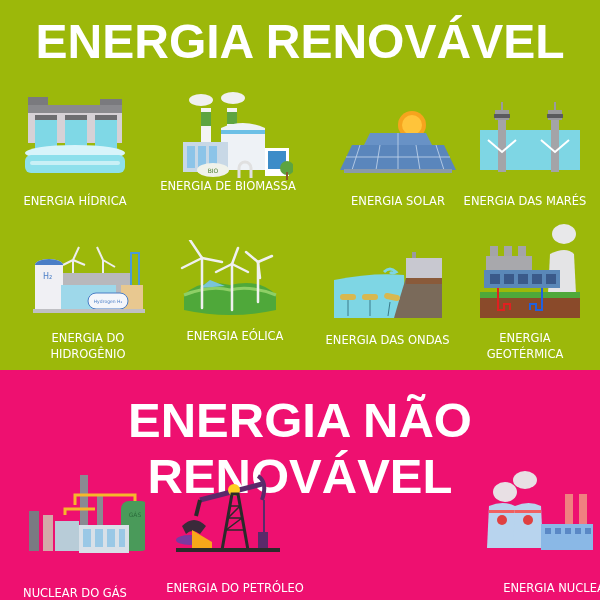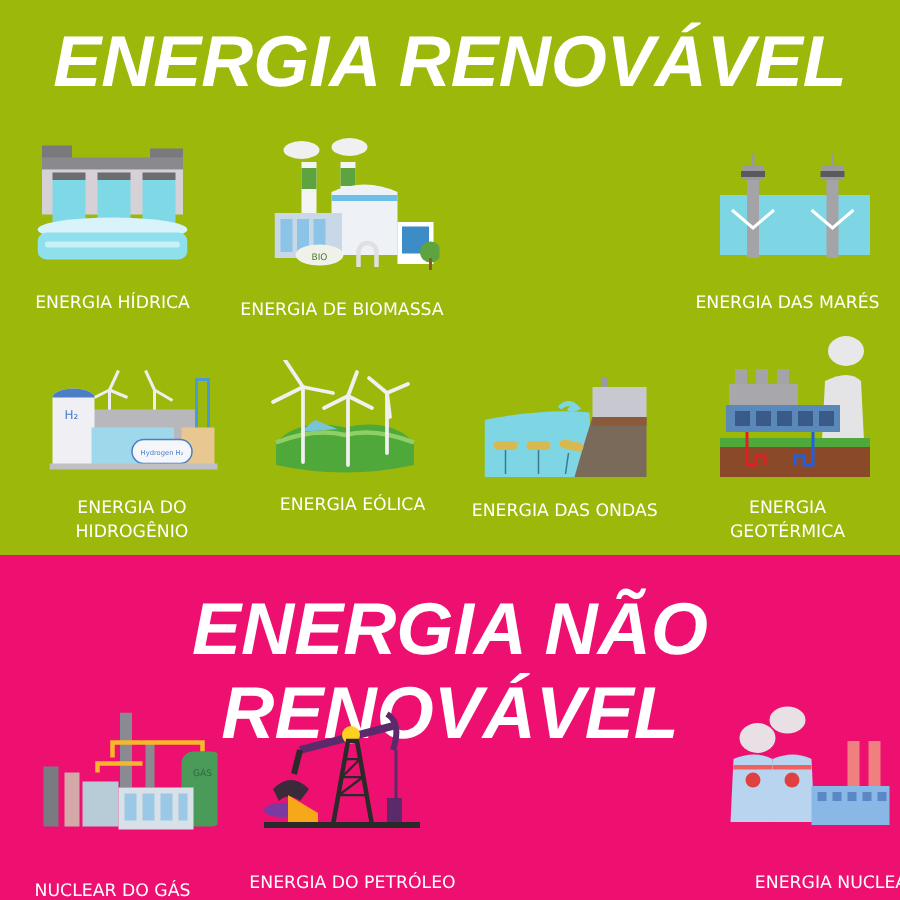--- a/index.html
+++ b/index.html
@@ -5,21 +5,20 @@
   * { margin: 0; padding: 0; box-sizing: border-box; }
   html, body { width: 600px; height: 600px; overflow: hidden; }
   body { font-family: "Liberation Sans", sans-serif; }
   .section { position: relative; width: 600px; }
   .section.green { height: 370px; background: #9cb80a; }
   .section.pink { height: 230px; background: #ee1070; }
   .heading {
     position: absolute; left: 0; width: 600px; text-align: center;
     color: #ffffff; font-weight: bold; letter-spacing: 0px;
     font-family: "Liberation Sans", sans-serif;
-    font-style: italic;
   }
   .green .heading { top: 14px; font-size: 48px; }
   .pink .heading { top: 22px; font-size: 49px; }
   .tile { position: absolute; width: 150px; text-align: center; }
   .tile svg { display: block; margin: 0 auto; }
   .label {
     position: absolute; left: 0; width: 150px; text-align: center;
     color: #ffffff; font-size: 11.5px; line-height: 16px;
     font-family: "DejaVu Sans", sans-serif;
   }
@@ -64,23 +63,41 @@
       <rect x="15" y="56" width="8" height="22" fill="#8cc4e8"></rect>
       <rect x="26" y="56" width="8" height="22" fill="#8cc4e8"></rect>
       <rect x="82" y="58" width="24" height="28" fill="#ffffff"></rect>
       <rect x="85" y="61" width="18" height="18" fill="#3c8cc8"></rect>
       <ellipse cx="30" cy="80" rx="16" ry="7" fill="#f0f2ea"></ellipse>
       <text x="30" y="83" font-size="6" fill="#4a7a2a" text-anchor="middle" font-family="DejaVu Sans, sans-serif">BIO</text>
       <path d="M56 88 v-10 a6 6 0 0 1 12 0 v10" stroke="#e0e0e0" stroke-width="3" fill="none"></path>
       <circle cx="104" cy="78" r="7" fill="#5da440"></circle>
       <rect x="103" y="82" width="2" height="8" fill="#8a5a2a"></rect>
     </svg>
-    <div class="label" style="top:108px;width:150px;left:-10px;">ENERGIA DE BIOMASSA</div>
-  </div>
-
+    <div class="label" style="top:88px;width:150px;left:-10px;">ENERGIA DE BIOMASSA</div>
+  </div>
+
+  <div class="tile" style="left:323px;top:105px;height:110px;">
+    <svg width="116" height="70" viewBox="0 0 116 70">
+      <circle cx="72" cy="20" r="14" fill="#f6a41e"></circle>
+      <circle cx="72" cy="20" r="10" fill="#ffc43a"></circle>
+      <polygon points="12,40 104,40 116,65 0,65" fill="#5a86bc"></polygon>
+      <polygon points="30,28 86,28 92,40 24,40" fill="#6892c6"></polygon>
+      <g stroke="#c6d8ee" stroke-width="0.8">
+        <line x1="20" y1="40" x2="12" y2="65"></line>
+          <line x1="40" y1="40" x2="36" y2="65"></line>
+        <line x1="58" y1="28" x2="58" y2="65"></line>
+          <line x1="76" y1="40" x2="80" y2="65"></line>
+        <line x1="96" y1="40" x2="104" y2="65"></line>
+          <line x1="6" y1="52" x2="110" y2="52"></line>
+      </g>
+      <rect x="4" y="64" width="108" height="4" fill="#8a9aaa"></rect>
+    </svg>
+    <div class="label" style="top:88px;">ENERGIA SOLAR</div>
+  </div>
 
   <div class="tile" style="left:450px;top:100px;height:115px;">
     <svg width="100" height="85" viewBox="0 0 100 85" style="margin-left:30px;">
       <rect x="0" y="30" width="100" height="40" fill="#7ed6e4"></rect>
       <rect x="15" y="10" width="14" height="10" fill="#9a9a9e"></rect>
       <rect x="14" y="14" width="16" height="4" fill="#5a5a5e"></rect>
       <rect x="18" y="20" width="8" height="52" fill="#a4a4a8"></rect>
       <rect x="68" y="10" width="14" height="10" fill="#9a9a9e"></rect>
       <rect x="67" y="14" width="16" height="4" fill="#5a5a5e"></rect>
       <rect x="71" y="20" width="8" height="52" fill="#a4a4a8"></rect>
@@ -134,21 +151,21 @@
         <line x1="52" y1="24" x2="68" y2="32"></line>
         <line x1="78" y1="22" x2="78" y2="62"></line>
         <line x1="78" y1="22" x2="66" y2="12"></line>
         <line x1="78" y1="22" x2="92" y2="16"></line>
         <line x1="78" y1="22" x2="80" y2="38"></line>
       </g>
     </svg>
     <div class="label" style="top:88px;">ENERGIA EÓLICA</div>
   </div>
 
-  <div class="tile" style="left:311px;top:250px;height:115px;">
+  <div class="tile" style="left:322px;top:250px;height:115px;">
     <svg width="110" height="70" viewBox="0 0 110 70" style="margin-left:12px;">
       <rect x="72" y="8" width="36" height="20" fill="#c8c8d0"></rect>
       <rect x="78" y="2" width="4" height="6" fill="#9a9aa0"></rect>
       <path d="M0 30 Q40 22 70 25 L72 68 H0z" fill="#7ed6e4"></path>
       <path d="M50 22 q6 -6 12 0 q-4 2 -6 0" stroke="#7ed6e4" stroke-width="3" fill="none"></path>
       <path d="M60 68 Q68 40 72 28 H108 V68z" fill="#7a6a5a"></path>
       <rect x="72" y="28" width="36" height="6" fill="#8a5a3a"></rect>
       <g fill="#d8b850">
         <rect x="6" y="44" width="16" height="6" rx="3"></rect>
         <rect x="28" y="44" width="16" height="6" rx="3"></rect>

